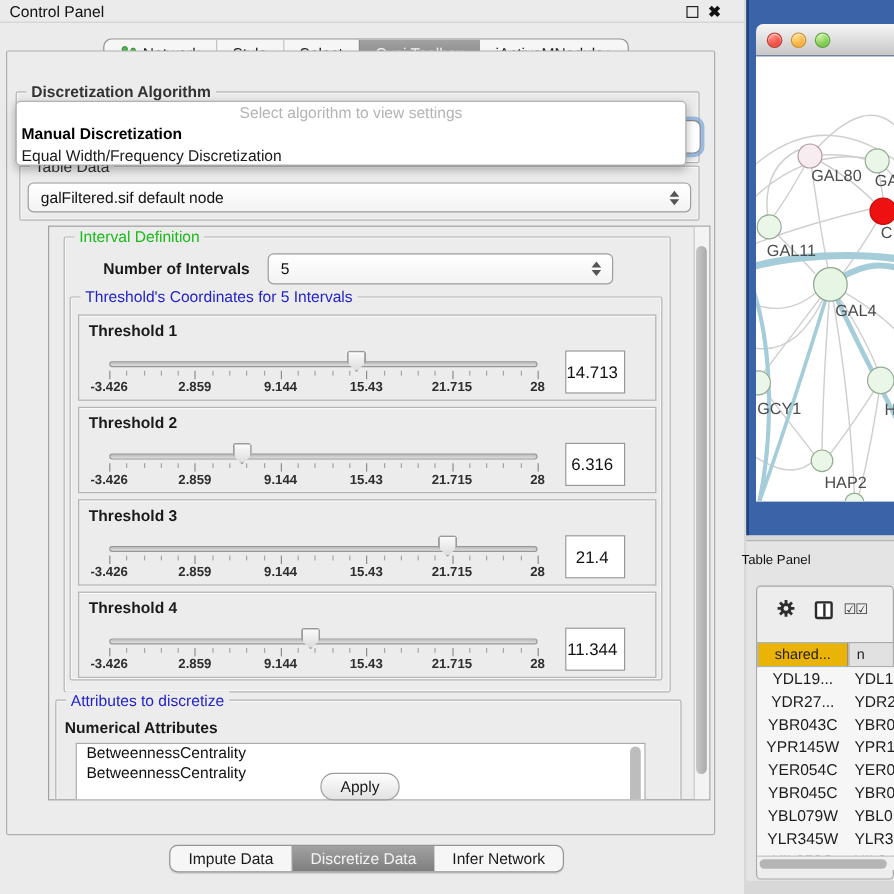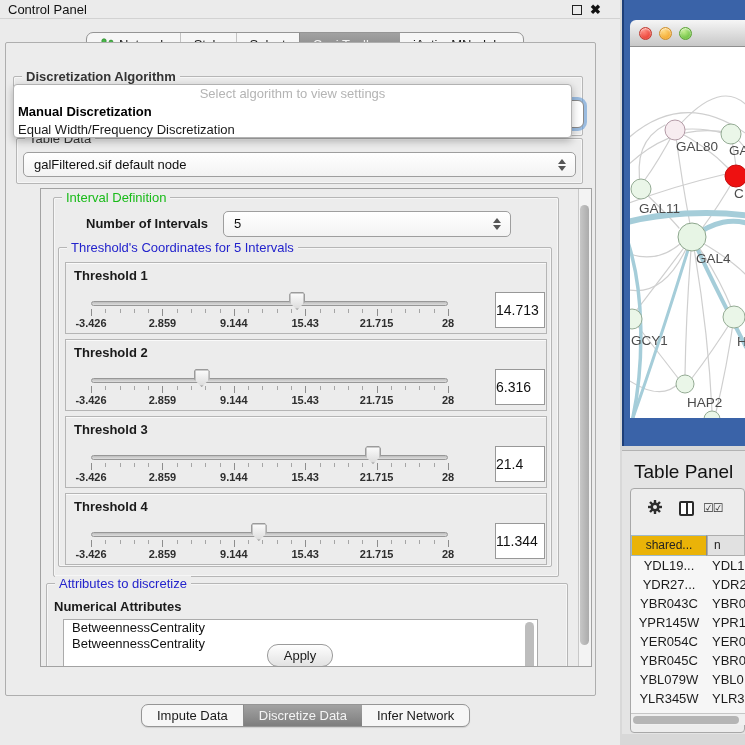--- a/index.html
+++ b/index.html
@@ -75,21 +75,21 @@
   .th-track { position:absolute; left:25px; top:38px; width:357px; height:5px; border:1px solid #979797; border-radius:3px; background:linear-gradient(#bdbdbd,#dedede); }
   .th-thumb { position:absolute; top:29px; width:16px; height:18px; background:linear-gradient(#fefefe,#d9d9d9);
     clip-path:polygon(12% 0,88% 0,100% 12%,100% 55%,50% 100%,0 55%,0 12%); box-shadow:inset 0 0 0 1.5px #9b9b9b; }
   .th-ticks { position:absolute; left:25px; top:46px; width:357px; height:8px; }
   .th-tick { position:absolute; top:0; width:1px; background:#8d8d8d; }
   .th-tick.minor { height:4px; background:#a5a5a5; }
   .th-tick.major { height:7px; }
   .th-ticklabels { position:absolute; left:25px; top:54px; width:357px; height:13px; }
   .th-ticklabel { position:absolute; width:52px; margin-left:-26px; text-align:center; font-size:11px; font-weight:bold; color:#2e2e2e; }
   .th-value { position:absolute; left:405px; top:29px; width:50px; height:36px; background:#fff; border:1px solid #989898;
-    font-size:14px; line-height:34px; text-align:left; padding-right:5px; color:#111;margin-left:24px; }
+    font-size:14px; line-height:34px; text-align:center; padding-right:5px; color:#111; }
 
   #attr-group { left:5px; top:394px; width:522px; height:100px; }
   #attr-label { left:13px; top:410px; font-weight:bold; font-size:13px; }
   #attr-list { left:22px; top:430px; width:475px; height:58px; background:#fff; border:1px solid #ababab; overflow:hidden; }
   .attr-item { padding-left:8px; line-height:16px; font-size:13px; color:#111; }
   #attr-sb { left:484px; top:433px; width:9px; height:50px; border-radius:5px; background:#bdbdbd; }
 
   #apply-btn { left:267px; top:644px; width:66px; height:23px; background:linear-gradient(#fefefe,#e2e2e2); border:1px solid #9b9b9b;
     border-radius:11px; font-size:13px; text-align:center; line-height:21px; }
 
@@ -100,21 +100,21 @@
   #nv-window { left:622px; top:0; width:123px; height:446px; background:#3a63a8; border-left:2px solid #1e3f78; }
   #nv-titlebar { left:630px; top:20px; width:115px; height:27px; background:linear-gradient(#f6f6f6,#c7c7c7); border-bottom:1px solid #8f8f8f; border-top-left-radius:6px; }
   .light { position:absolute; top:7px; width:13px; height:13px; border-radius:50%; box-shadow:inset 0 1px 2px rgba(255,255,255,.8); }
   #light-close { left:9px; background:radial-gradient(circle at 35% 30%, #ff8a7e,#ee4d42 60%); border:1px solid #bf3a30; }
   #light-min { left:29px; background:radial-gradient(circle at 35% 30%, #ffd97e,#f5b13d 60%); border:1px solid #cd8f2a; }
   #light-zoom { left:49px; background:radial-gradient(circle at 35% 30%, #c3ef8f,#7cc94f 60%); border:1px solid #5ca335; }
   #nv-canvas { left:630px; top:47px; width:115px; height:371px; background:#ffffff; overflow:hidden; }
 
   
   #tp-window { left:622px; top:450px; width:123px; height:284px; background:#e4e4e4; border-top:1px solid #b2b2b2; }
-  #tp-title { left:634px; top:461px; font-size:19px; color:#111; }
+  #tp-title { left:618px; top:461px; font-size:11px; color:#111; }
   #tp-inner { left:630px; top:488px; width:115px; height:245px; background:#ededed; border:1px solid #a8a8a8; border-radius:4px; }
   #tp-toolbar { left:631px; top:495px; width:113px; height:36px; }
   #gear-icon { position:absolute; left:16px; top:4px; }
   #split-icon { position:absolute; left:48px; top:6px; width:15px; height:15px; border:2px solid #2b2b2b; background:#fff; border-radius:2px; }
   #split-icon:after { content:""; position:absolute; left:4.5px; top:0; width:2px; height:11px; background:#2b2b2b; }
   #check-icons { position:absolute; left:72px; top:6px; font-family:"DejaVu Sans", sans-serif; font-size:12px; color:#333; letter-spacing:-1px; }
   #tp-header { left:631px; top:535px; width:114px; height:21px; display:flex; }
   .hcell { height:21px; border:1px solid #9fb9c9; border-right:1px solid #8a8a8a; font-size:12px; text-align:center; line-height:19px; color:#222; overflow:hidden; white-space:nowrap; }
   .hcell.c1 { width:76px; background:#eab308; }
   .hcell.c2 { width:38px; background:#e1e1e1; border-color:#adadad; text-align:left; padding-left:6px; }

